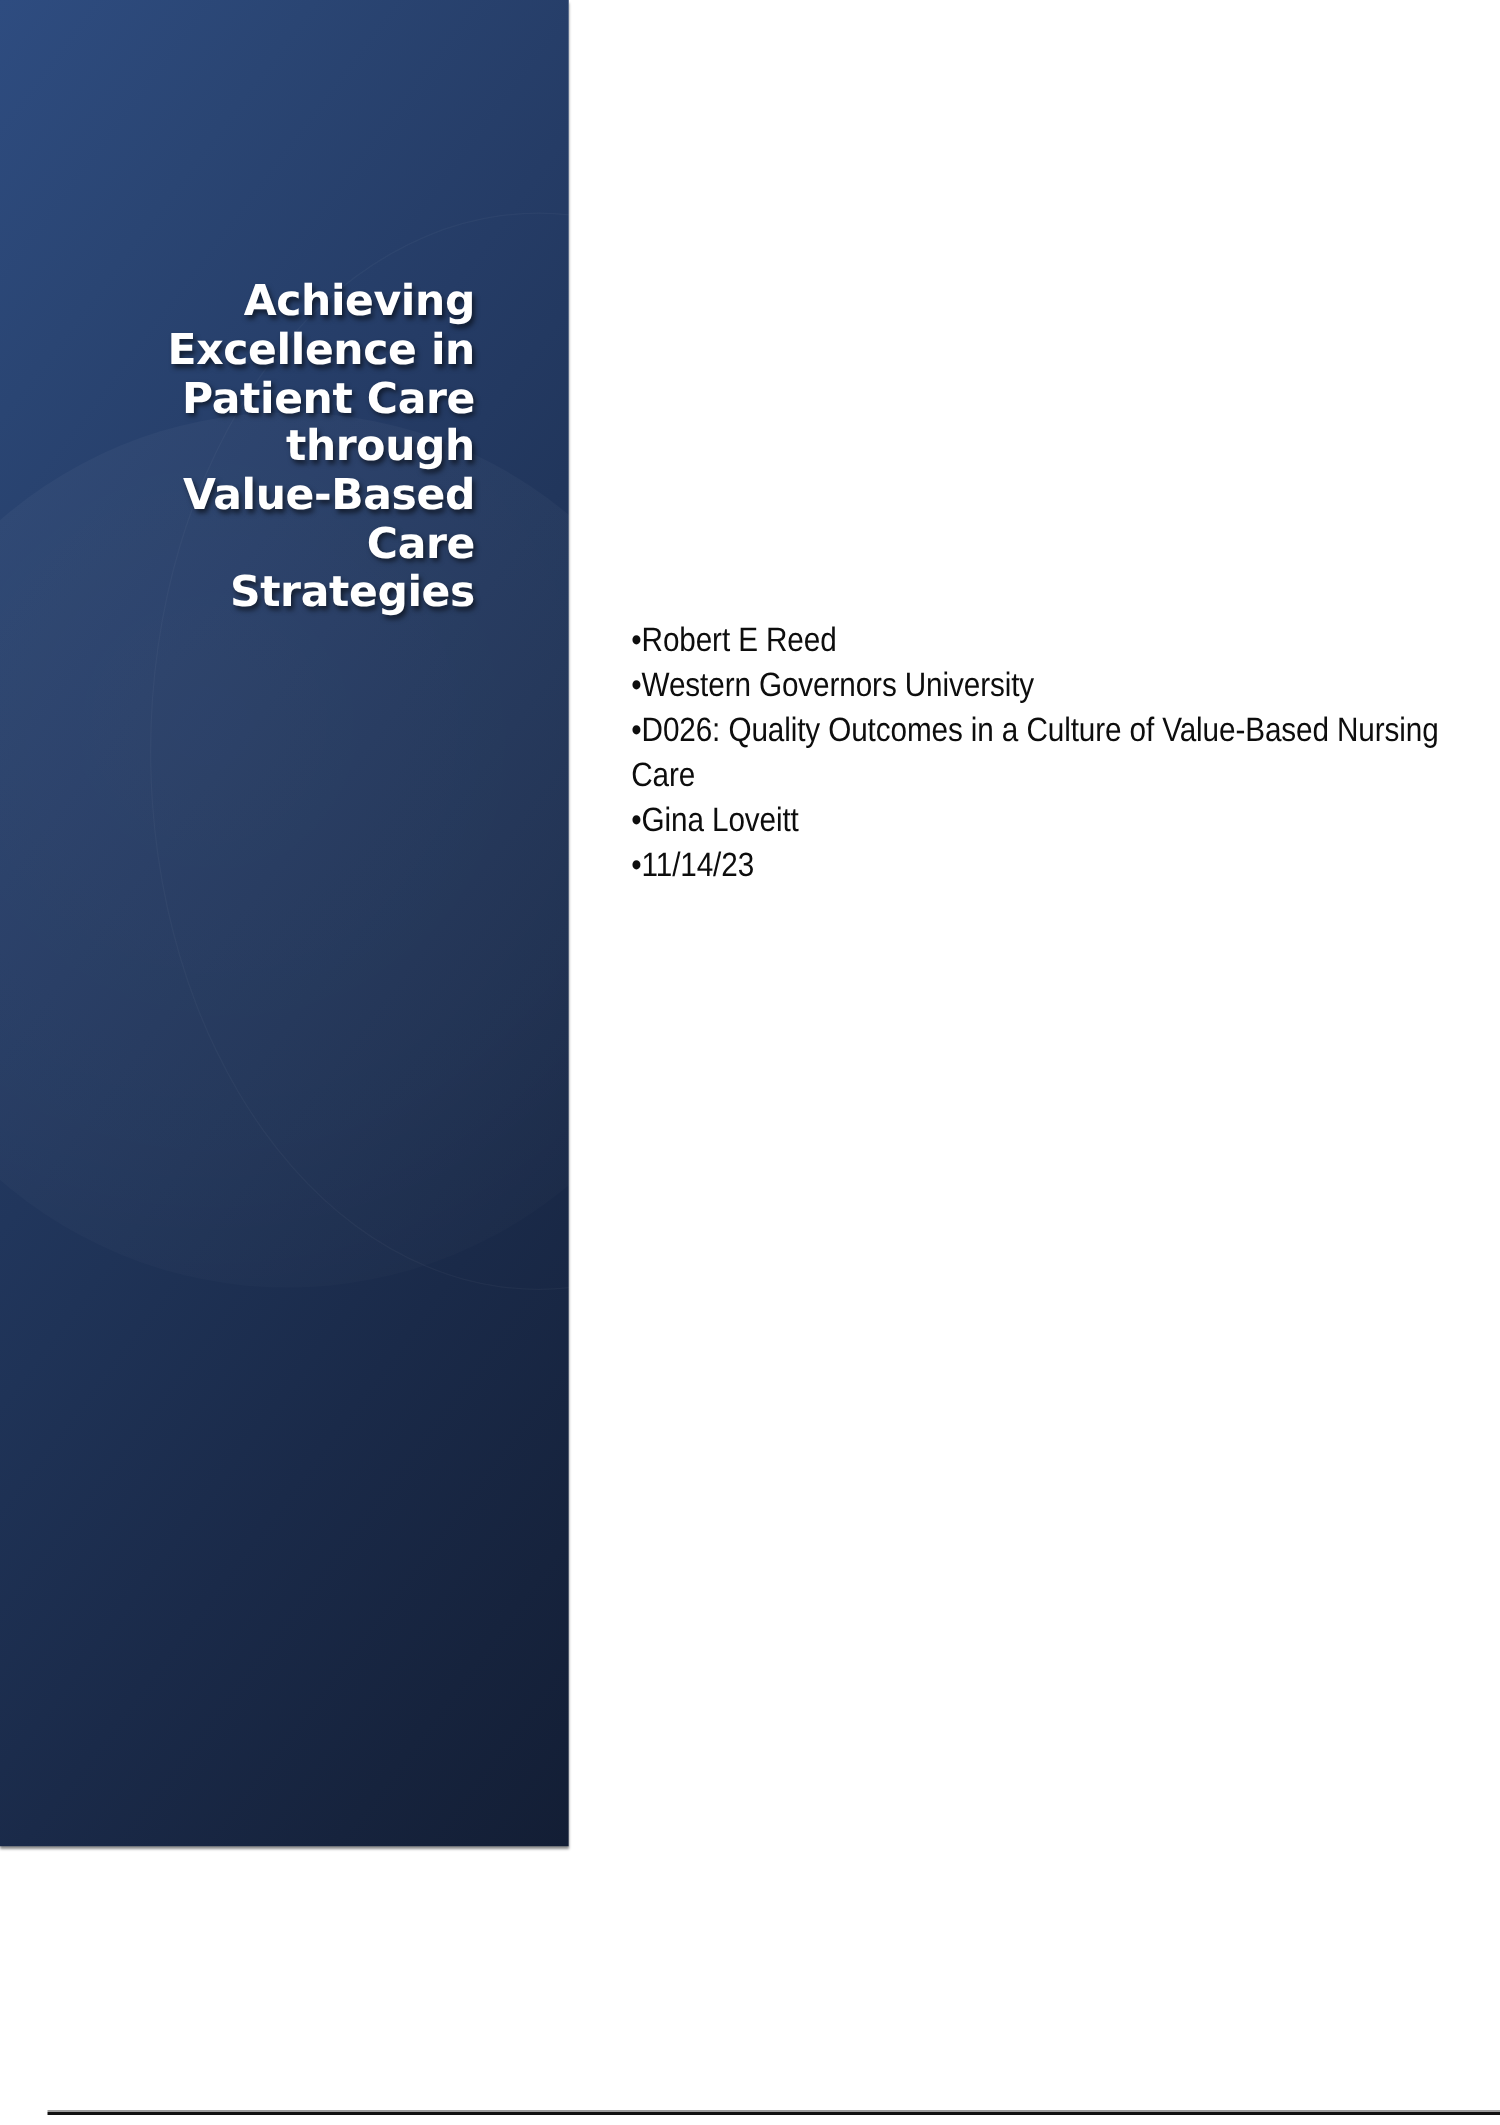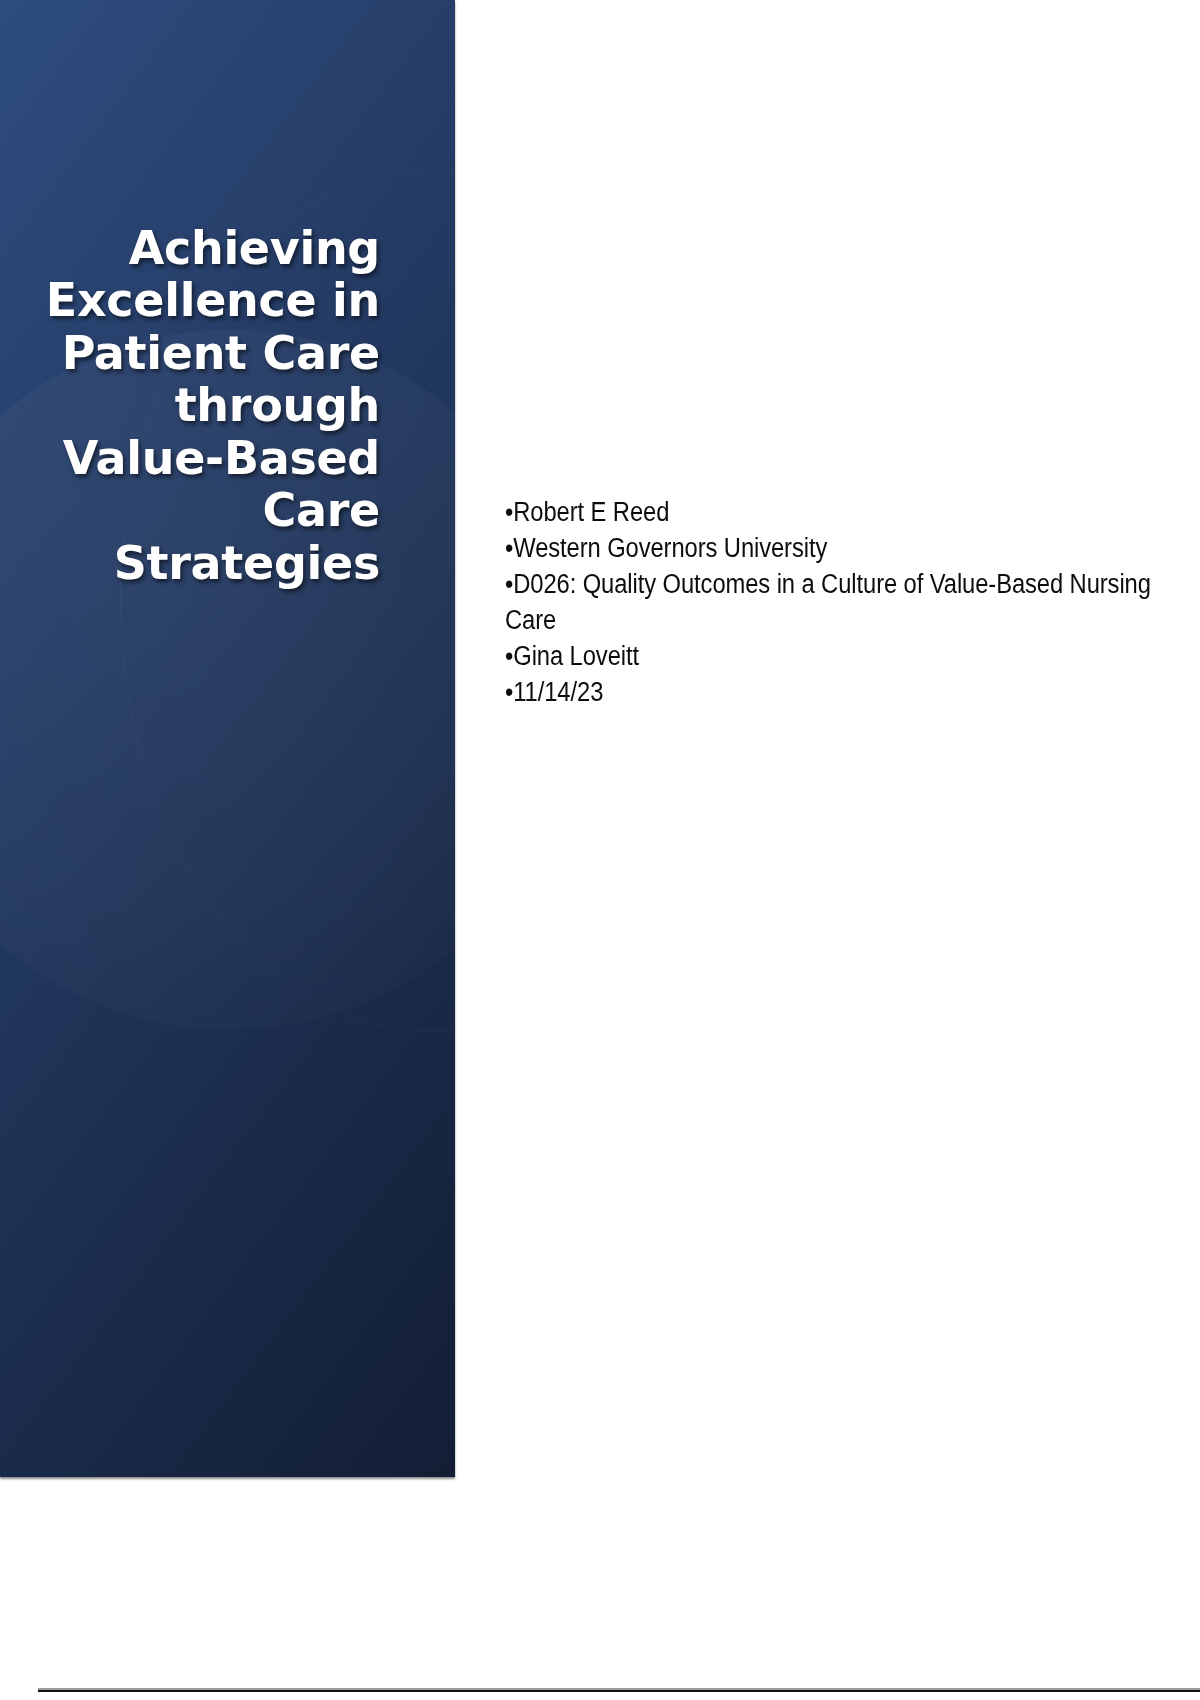--- a/index.html
+++ b/index.html
@@ -77,21 +77,21 @@
   
   #title-text {
     position: absolute;
     left: 40px;
     top: 222px;
     width: 340px;
     text-align: right;
     color: #ffffff;
     font-family: "DejaVu Sans", sans-serif;
     font-weight: bold;
-    font-size: 46px;
+    font-size: 34px;
     line-height: 1.14;
     letter-spacing: -0.3px;
     text-shadow: 2px 3px 4px rgba(0,0,0,0.55);
     white-space: pre-line;
   }
 
   
   #body-area {
     position: absolute;
     left: 505px;

